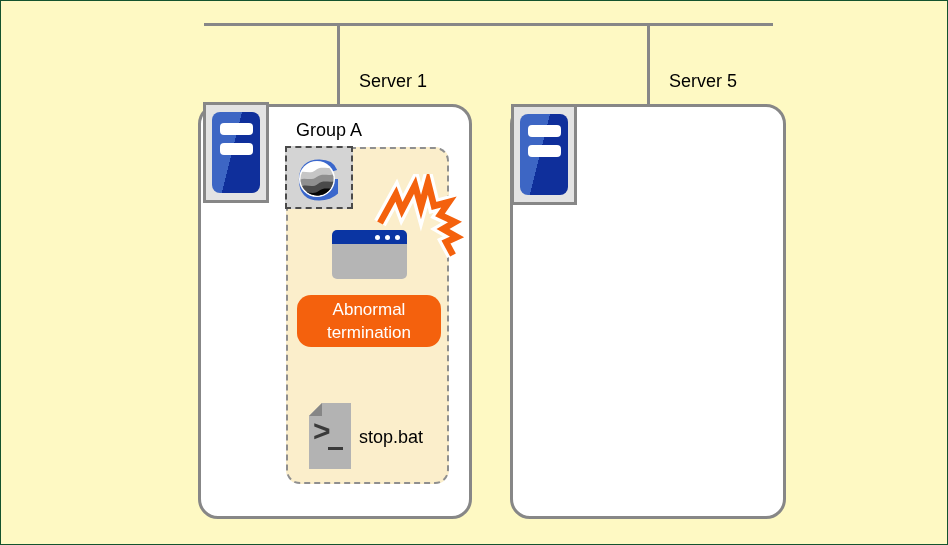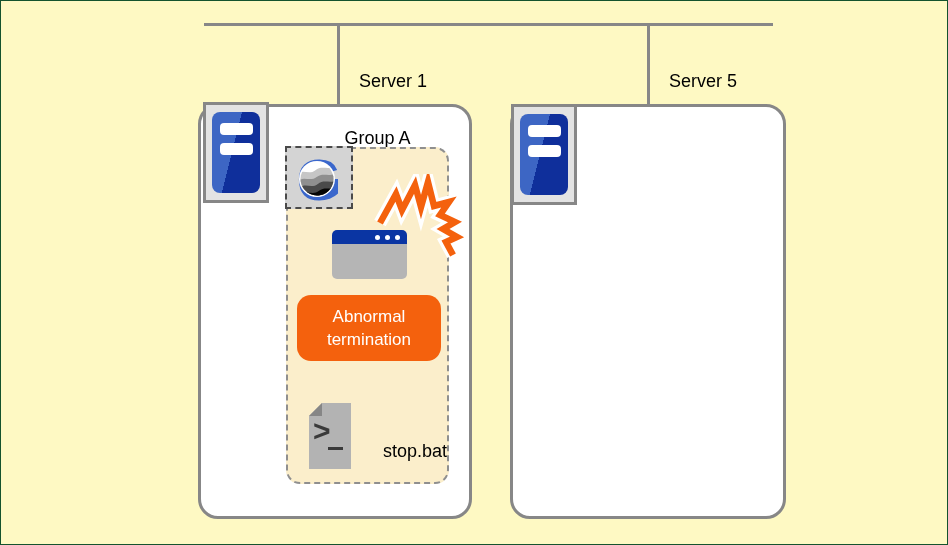--- a/index.html
+++ b/index.html
@@ -44,28 +44,28 @@
   }
   .app-window .dot{
     position:absolute;top:4.5px;width:5px;height:5px;border-radius:50%;background:#ffffff;
   }
   .app-window .body{
     position:absolute;left:0;top:14px;right:0;bottom:0;background:#b5b5b5;
     border-radius:0 0 5px 5px;
   }
   .crash{position:absolute;left:368px;top:173px;z-index:6;}
   .badge{
-    position:absolute;left:296px;top:294px;width:144px;height:66px;background:#f4610d;
+    position:absolute;left:296px;top:294px;width:144px;height:52px;background:#f4610d;
     border-radius:14px;color:#ffffff;font-size:17px;line-height:23px;text-align:center;
     display:flex;align-items:center;justify-content:center;z-index:3;padding:0 14px;
     box-sizing:border-box;
   }
   .doc-icon{position:absolute;left:308px;top:402px;z-index:3;}
-  .stopbat{position:absolute;left:358px;top:440px;z-index:3;margin-left:24px;}
-  .group-label{position:absolute;left:295px;top:119px;width:163px;text-align:center;margin-top:8px;}
+  .stopbat{position:absolute;left:358px;top:426px;z-index:3;}
+  .group-label{position:absolute;left:295px;top:119px;width:163px;text-align:left;}
 </style>
 </head>
 <body>
 
 <div id="canvas">
 
   <div class="line" style="left:203px;top:22px;width:569px;height:3px;"></div>
   <div class="line" style="left:336px;top:22px;width:3px;height:84px;"></div>
   <div class="line" style="left:646px;top:22px;width:3px;height:84px;"></div>
 

